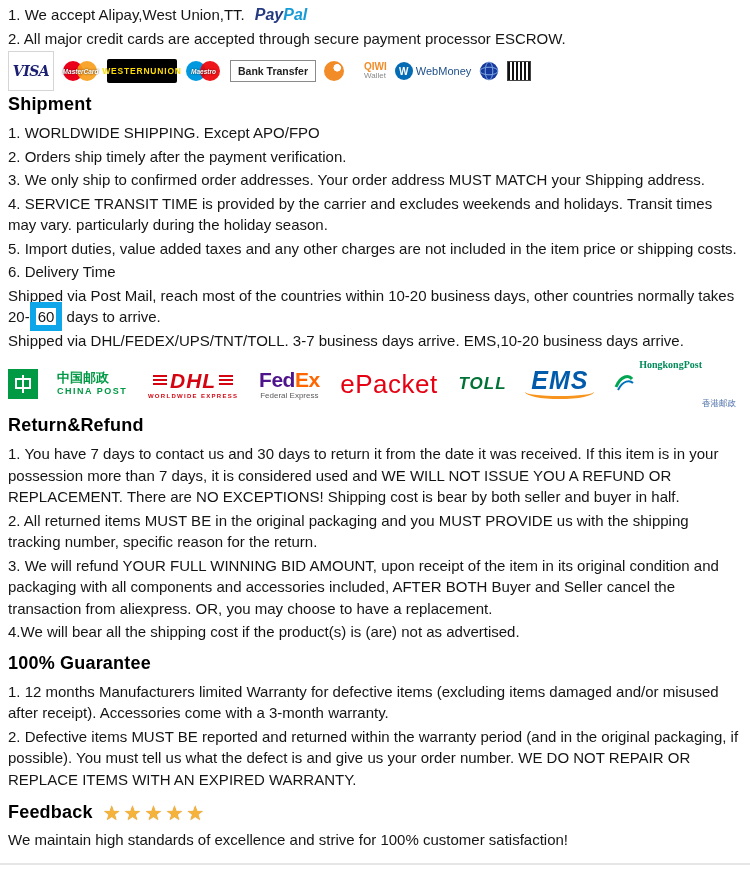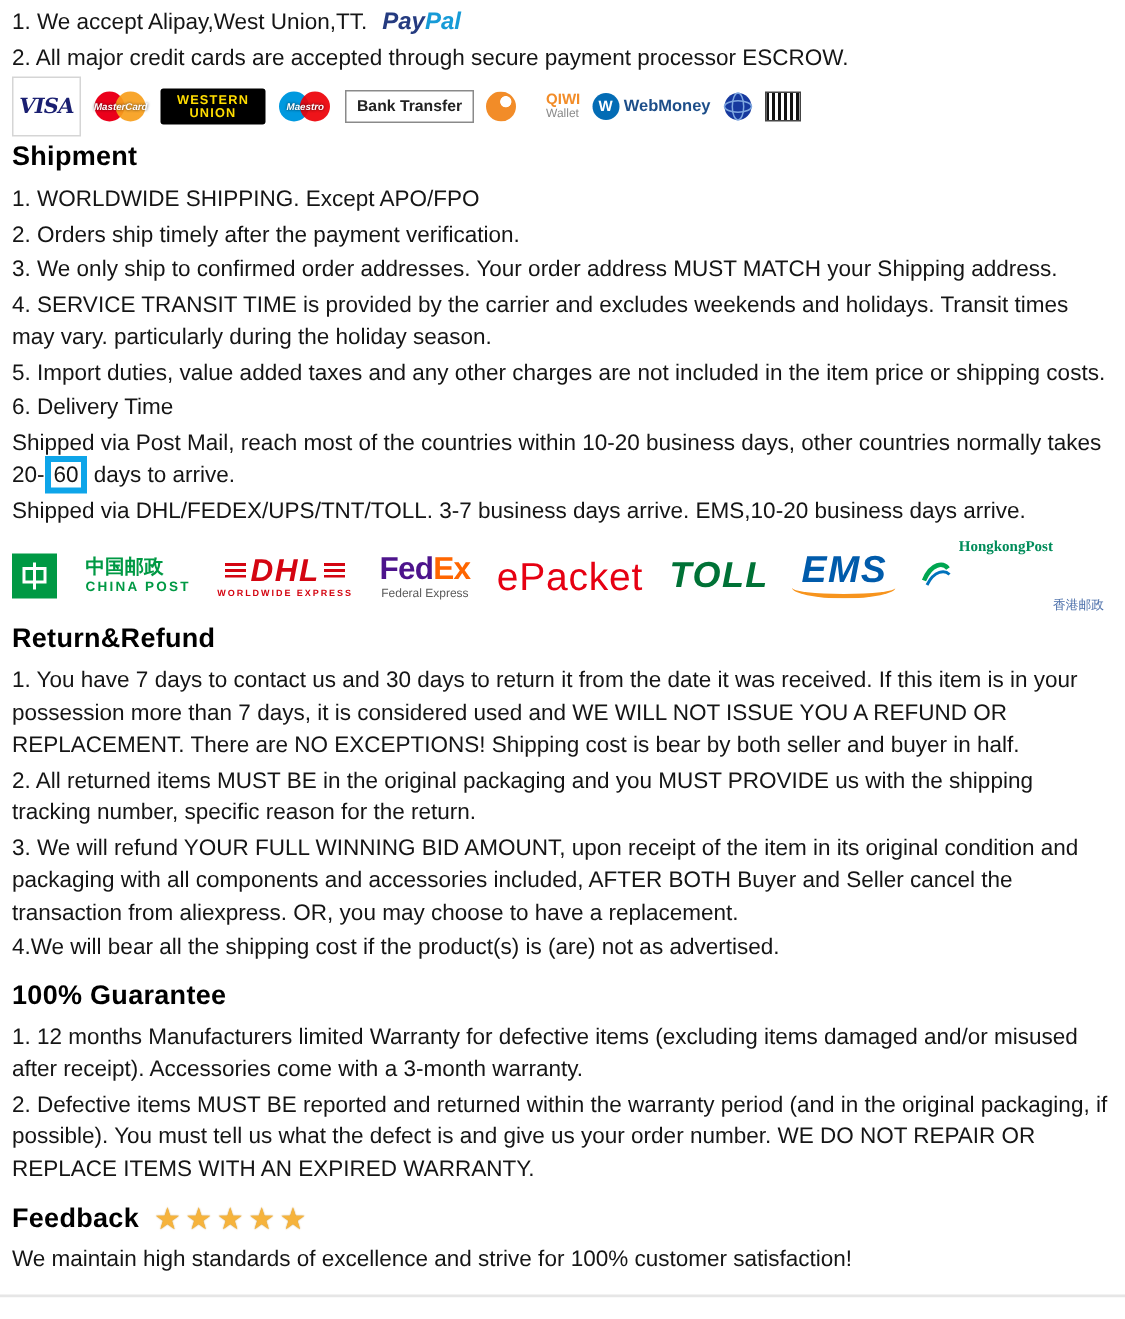--- a/index.html
+++ b/index.html
@@ -16,50 +16,50 @@
     color:#000;
     margin:10px 0 7px 0;
     letter-spacing:0.2px;
   }
   section:first-child h2 { margin-top:2px; }
   p.line {
     font-size:15px;
     line-height:21.5px;
     margin:0 0 2px 0;
   }
-  .boxed { border:4px solid #0ea5e9; padding:0 2px; }
+  .boxed { border:6px solid #0ea5e9; padding:0 2px; }
 
   
   .paypal { font-style:italic; font-weight:bold; font-size:16px; margin-left:10px; white-space:nowrap; }
   .pp-pay { color:#253b80; }
   .pp-pal { color:#179bd7; }
 
   
   .pay-icons { display:flex; align-items:center; gap:8px; margin:9px 0 4px 0; height:26px; }
   .icon-visa { width:46px; height:40px; border:1px solid #d5d5d5; background:#fff; display:flex; align-items:center; justify-content:center; }
   .icon-visa span { color:#1a1f71; font-weight:bold; font-style:italic; font-size:14px; font-family:"DejaVu Serif", serif; letter-spacing:-0.5px; }
   .circles { position:relative; width:37px; height:24px; flex:0 0 auto; }
   .circles .c1 { position:absolute; left:1px; top:2px; width:20px; height:20px; border-radius:50%; }
   .circles .c2 { position:absolute; left:15px; top:2px; width:20px; height:20px; border-radius:50%; opacity:.92; }
   .mc .c1 { background:#eb001b; } .mc .c2 { background:#f79e1b; }
   .maestro .c1 { background:#0099df; } .maestro .c2 { background:#ed0006; }
   .circles .cc-label { position:absolute; left:0; right:0; top:9px; text-align:center; color:#fff; font-size:6.5px; font-style:italic; font-weight:bold; text-shadow:0 0 2px rgba(0,0,0,.8); white-space:nowrap; }
-  .icon-wu { width:70px; height:24px; background:#000; display:flex; flex-direction:column; align-items:center; justify-content:center; line-height:1.05; border-radius:2px; }
+  .icon-wu { width:70px; height:24px; background:#000; display:flex; flex-direction:row; align-items:center; justify-content:center; line-height:1.05; border-radius:2px; }
   .icon-wu span { color:#ffdd00; font-size:8.5px; font-weight:bold; letter-spacing:0.8px; }
   .icon-bank { height:22px; border:1px solid #8a8a8a; background:#fff; display:flex; align-items:center; padding:0 7px; }
   .icon-bank span { font-size:10.5px; font-weight:bold; color:#222; white-space:nowrap; }
   .icon-qiwi { display:flex; align-items:center; gap:3px; }
   .qiwi-circle { width:20px; height:20px; border-radius:50%; flex:0 0 auto;
     background:radial-gradient(circle at 66% 34%, #fff 0 3.5px, transparent 4px), #f28c28; }
   .qiwi-txt { display:flex; flex-direction:column; line-height:1;margin-left:17px; }
   .qiwi-txt .q1 { color:#f28c28; font-weight:bold; font-size:10px; }
   .qiwi-txt .q2 { color:#8a8a8a; font-size:8px; }
   .icon-wm { display:flex; align-items:center; gap:3px; }
   .wm-circle { width:18px; height:18px; border-radius:50%; background:#036cb5; color:#fff; font-weight:bold; font-size:10px; display:flex; align-items:center; justify-content:center; flex:0 0 auto; }
-  .wm-label { color:#1d4e89; font-weight:bold; font-size:11px;text-align:right; }
+  .wm-label { color:#1d4e89; font-weight:normal; font-size:11px;text-align:right; }
   .icon-globe { width:20px; height:20px; flex:0 0 auto; }
   .icon-barcode { width:24px; height:20px; border:1px solid #444;
     background:repeating-linear-gradient(90deg, #111 0 2px, #fff 2px 4px); }
 
   
   .carriers { display:flex; align-items:center; justify-content:space-between; margin:12px 4px 6px 0; height:42px; }
   .cp { display:flex; align-items:center; gap:19px; }
   .cp-emblem { width:30px; height:30px; background:#009944; display:flex; align-items:center; justify-content:center; flex:0 0 auto; }
   .cp-txt { display:flex; flex-direction:column; line-height:1.15; }
   .cp-cn { color:#009944; font-size:13px; font-weight:bold; }
@@ -67,21 +67,21 @@
   .dhl { display:flex; flex-direction:column; align-items:center; line-height:1; }
   .dhl-row { display:flex; align-items:center; gap:3px; }
   .dhl-bars { width:14px; height:10px; background:repeating-linear-gradient(to bottom, #d40511 0 2px, transparent 2px 4px); }
   .dhl-name { color:#d40511; font-size:21px; font-weight:800; font-style:italic; letter-spacing:1px; }
   .dhl-sub { color:#d40511; font-size:6px; font-weight:bold; letter-spacing:1.3px; margin-top:2px; }
   .fedex { display:flex; flex-direction:column; align-items:center; line-height:1; }
   .fedex-name { font-size:21px; font-weight:bold; letter-spacing:-0.5px; }
   .fedex-fed { color:#4d148c; } .fedex-ex { color:#ff6600; }
   .fedex-sub { font-size:8px; color:#5a5a5a; margin-top:2px; }
   .epacket { color:#e60012; font-size:26px; letter-spacing:0.5px; }
-  .toll { color:#007236; font-size:24px; font-weight:800; font-style:italic; letter-spacing:1px; }
+  .toll { color:#007236; font-size:17px; font-weight:800; font-style:italic; letter-spacing:1px; }
   .ems { position:relative; padding:0 4px 7px 4px; }
   .ems-name { color:#005bab; font-size:25px; font-weight:800; font-style:italic; letter-spacing:1px; }
   .ems-swoosh { position:absolute; left:-2px; right:-2px; bottom:3px; height:9px;
     border-bottom:3px solid #f7941d; border-radius:0 0 100% 100% / 0 0 160% 160%; }
   .hkp { display:flex; align-items:center; gap:4px; }
   .hkp-txt { display:flex; flex-direction:row; line-height:1.15;font-family:Liberation Serif, serif; }
   .hkp-en { font-size:10px; font-weight:bold; color:#008c5a; }
   .hkp-cn { font-size:8.5px; color:#4a6ea9;margin-top:40px; }
 
   

